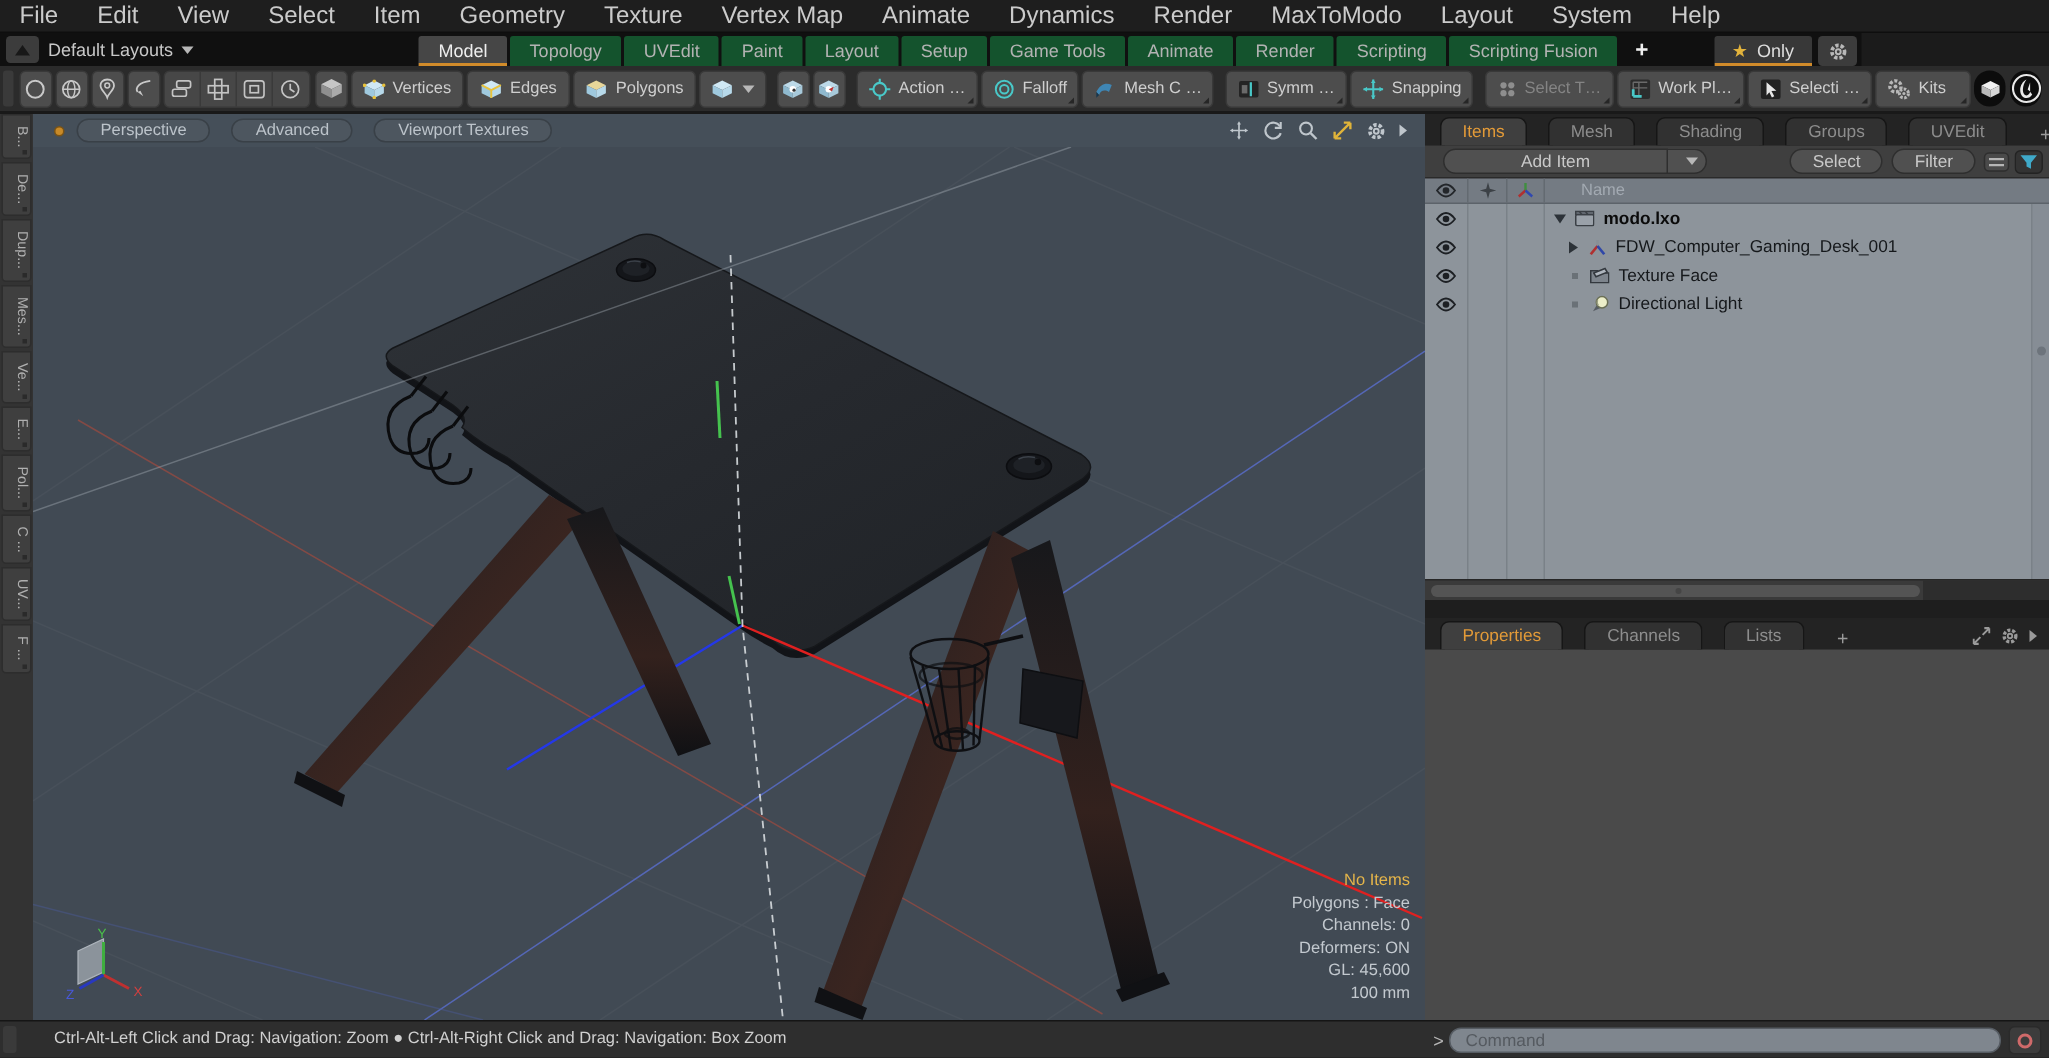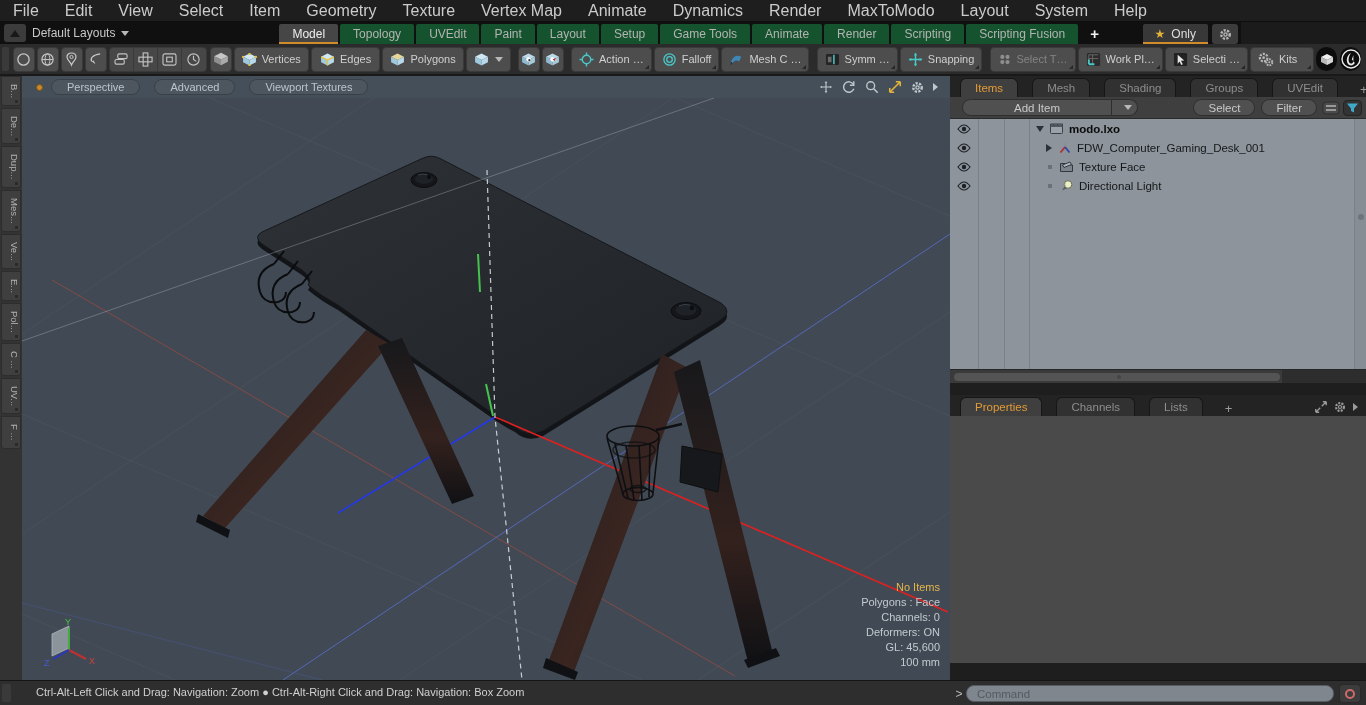--- a/index.html
+++ b/index.html
@@ -598,20 +598,44 @@
       <rect x="1" y="1" width="16" height="12" rx="3" fill="#4a4a4a" stroke="#2e2e2e"></rect>
       <line x1="4" y1="5" x2="14" y2="5" stroke="#b5b5b5" stroke-width="1.5"></line>
       <line x1="4" y1="9" x2="14" y2="9" stroke="#b5b5b5" stroke-width="1.5"></line>
     </svg>
     <svg width="19" height="16" viewBox="0 0 19 16" style="margin-left:3px">
       <rect x="0.5" y="0.5" width="18" height="15" rx="3.5" fill="#333333" stroke="#232323"></rect>
       <path d="M4 3.5 H15 L11 8.5 V12.5 L8 11 V8.5 Z" fill="#3fa9c9"></path>
     </svg>
   </div>
 
+  <div id="tree-header">
+    <span class="col-eye col-cell">
+      <svg width="14" height="10" viewBox="0 0 14 10">
+        <path d="M1 5 Q7 -3 13 5 Q7 13 1 5 Z" fill="none" stroke="#23262a" stroke-width="1.2"></path>
+        <circle cx="7" cy="5" r="2.2" fill="#23262a"></circle>
+      </svg>
+    </span>
+    <span class="colsep"></span>
+    <span class="col-pin col-cell">
+      <svg width="12" height="12" viewBox="0 0 12 12">
+        <path d="M6 0.5 L7.2 4.8 L11.5 6 L7.2 7.2 L6 11.5 L4.8 7.2 L0.5 6 L4.8 4.8 Z" fill="#3c4146"></path>
+      </svg>
+    </span>
+    <span class="colsep"></span>
+    <span class="col-axis col-cell">
+      <svg width="12" height="12" viewBox="0 0 12 12">
+        <line x1="6" y1="6" x2="6" y2="1" stroke="#3f8f3f" stroke-width="1.6"></line>
+        <line x1="6" y1="6" x2="1.5" y2="10" stroke="#b03030" stroke-width="1.6"></line>
+        <line x1="6" y1="6" x2="10.5" y2="10" stroke="#3048b0" stroke-width="1.6"></line>
+      </svg>
+    </span>
+    <span class="colsep"></span>
+    <span class="name">Name</span>
+  </div>
 
   <div id="tree-body">
     <div class="tline" style="left:28px"></div>
     <div class="tline" style="left:54px"></div>
     <div class="tline" style="left:79px"></div>
 
     <div class="trow">
       <span class="col-eye col-cell">
         <svg width="14" height="10" viewBox="0 0 14 10">
             <path d="M1 5 Q7 -3 13 5 Q7 13 1 5 Z" fill="none" stroke="#1d2024" stroke-width="1.2"></path>

